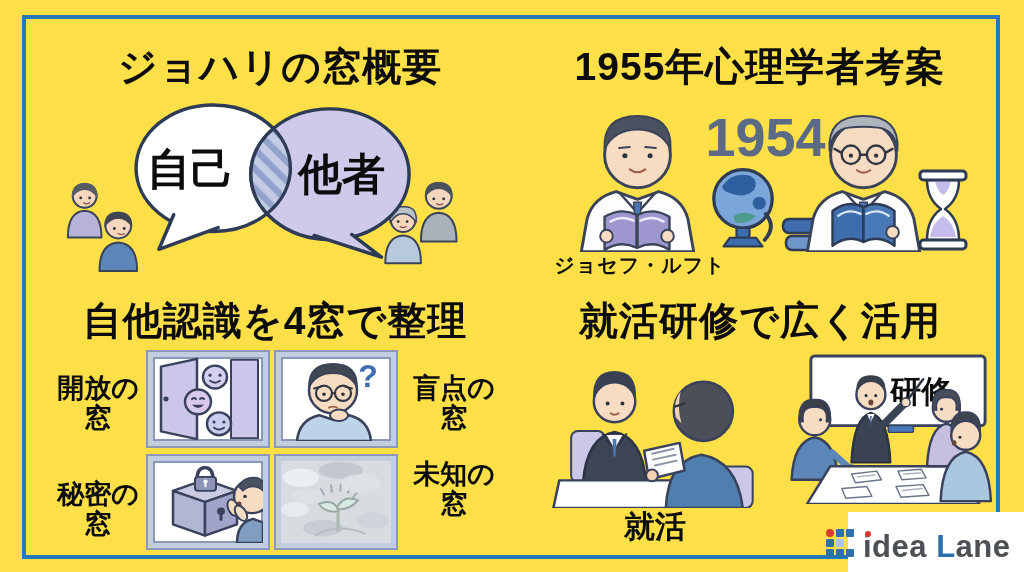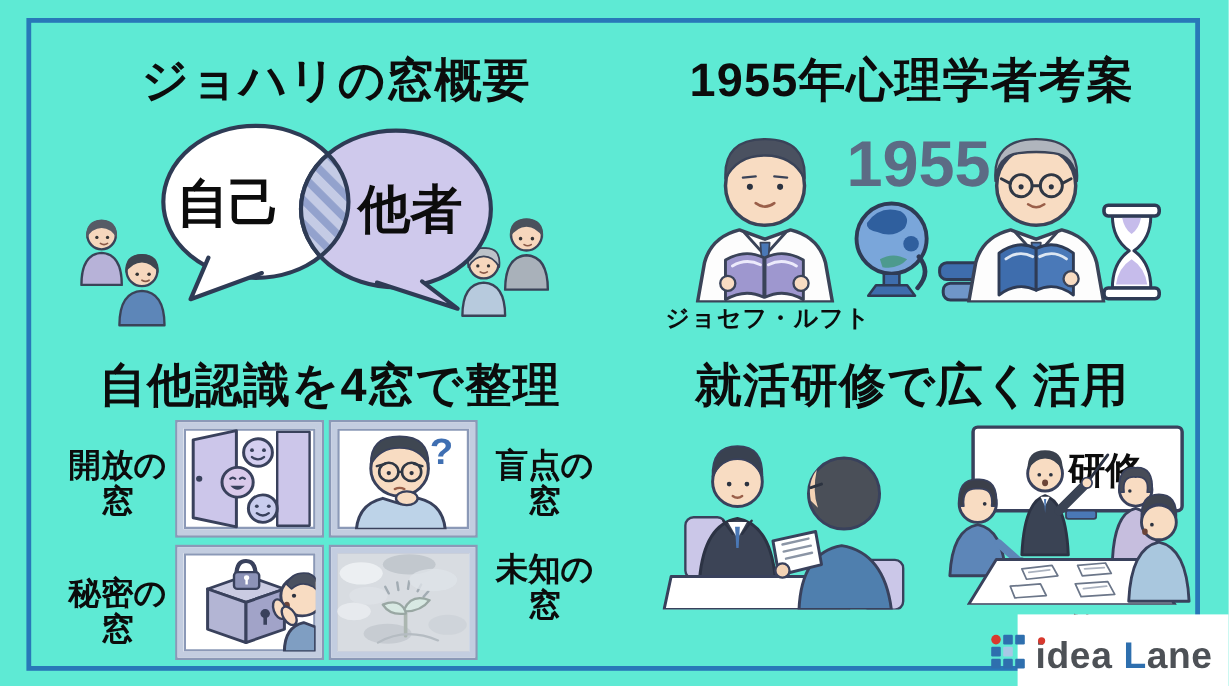--- a/index.html
+++ b/index.html
@@ -1,18 +1,18 @@
 <!DOCTYPE html>
 <html><head>
 <meta charset="utf-8">
 <style>
   html,body{margin:0;padding:0;background:#ffffff;}
   #slide{
     position:relative;width:1024px;height:572px;overflow:hidden;
-    background:#5eead4;
+    background:#fde047;
     font-family:"Liberation Sans","DejaVu Sans",sans-serif;
     color:#0e0e0e;
   }
   #frame{
     position:absolute;left:22px;top:15px;width:970px;height:536px;
     border:4px solid #2878b8;background:transparent;
   }
   .qtitle{
     position:absolute;text-align:center;font-weight:900;font-size:39px;
     letter-spacing:1px;color:#0c0c0c;white-space:nowrap;
@@ -107,21 +107,21 @@
     <g clip-path="url(#clipR)">
       <ellipse cx="160" cy="78" rx="78" ry="64" fill="none" stroke="#2e3b55" stroke-width="3.5"></ellipse>
     </g>
 
     <text x="137" y="94" text-anchor="middle" font-size="44" font-weight="900" fill="#0c0c0c">自己</text>
     <text x="290" y="99" text-anchor="middle" font-size="44" font-weight="900" fill="#0c0c0c">他者</text>
   </svg>
 
   <div class="qtitle" style="left:540px;top:40px;width:440px;">1955年心理学者考案</div>
 
-  <div class="year-big">1955</div>
+  <div class="year-big">1954</div>
 
   <svg style="position:absolute;left:560px;top:104px;" width="155" height="148" viewBox="0 0 160 152">
     <path d="M22 152 L28 118 Q34 96 58 90 L80 98 L102 90 Q126 96 132 118 L138 152 Z" fill="#fdfdfd" stroke="#3a4358" stroke-width="3"></path>
     <path d="M62 92 L80 112 L98 92" fill="none" stroke="#3a4358" stroke-width="2.5"></path>
     <path d="M76 101 L84 101 L82 126 L78 126 Z" fill="#4a78b6" stroke="#3a4358" stroke-width="1.5"></path>
     <circle cx="80" cy="52" r="34" fill="#f8dcc2" stroke="#3a4358" stroke-width="3"></circle>
     <path d="M46 46 Q44 12 80 12 Q116 12 114 46 Q104 26 80 26 Q56 26 46 46 Z" fill="#4a5160" stroke="#3a4358" stroke-width="2"></path>
     <circle cx="67" cy="53" r="2.6" fill="#2c3340"></circle>
       <circle cx="93" cy="53" r="2.6" fill="#2c3340"></circle>
     <path d="M61 45 L72 44 M88 44 L99 45" stroke="#3a4358" stroke-width="2" fill="none"></path>
@@ -303,20 +303,21 @@
       <circle cx="152" cy="52" r="30" fill="#4a4f58" stroke="#39415c" stroke-width="2.5"></circle>
       <path d="M124 58 Q121 42 129 32 Q125 50 130 64 Z" fill="#f3d2b4"></path>
       <path d="M124 47 L133 44" stroke="#2c3340" stroke-width="2.5" fill="none"></path>
       <g>
         <path d="M92 92 L128 84 L133 112 L97 121 Z" fill="#ffffff" stroke="#39415c" stroke-width="2.5"></path>
         <path d="M100 95 L122 90 M101 101 L124 96 M103 107 L125 102" stroke="#8b95a5" stroke-width="2" fill="none"></path>
         <circle cx="100" cy="117" r="6" fill="#f3d2b4" stroke="#39415c" stroke-width="2"></circle>
       </g>
     </g>
   </svg>
+  <div class="small-label scene-label" style="left:595px;top:506px;width:120px;">就活</div>
 
   <svg style="position:absolute;left:772px;top:354px;" width="222" height="150" viewBox="0 0 225 155">
     <rect x="38" y="2" width="180" height="72" rx="4" fill="#ffffff" stroke="#39415c" stroke-width="3"></rect>
     <text x="152" y="50" text-anchor="middle" font-size="32" font-weight="900" fill="#0c0c0c">研修</text>
     <rect x="118" y="74" width="26" height="7" rx="2" fill="#4a78b6" stroke="#39415c" stroke-width="1.5"></rect>
     <g>
       <path d="M80 112 Q82 66 100 61 Q118 66 120 112 Z" fill="#3a4354" stroke="#2c3344" stroke-width="2.5"></path>
       <path d="M112 74 L134 52" stroke="#3a4354" stroke-width="8"></path>
       <line x1="136" y1="50" x2="154" y2="26" stroke="#2c3344" stroke-width="2.5"></line>
       <circle cx="136" cy="50" r="4.5" fill="#f8dcc2" stroke="#39415c" stroke-width="1.5"></circle>

